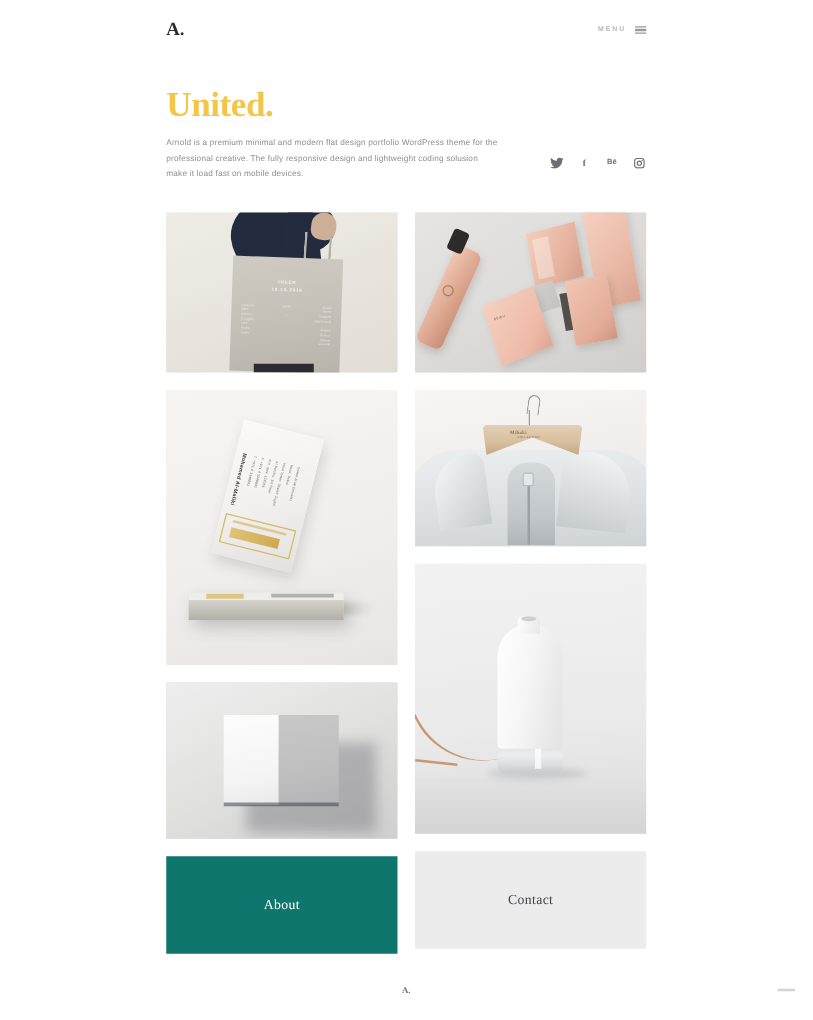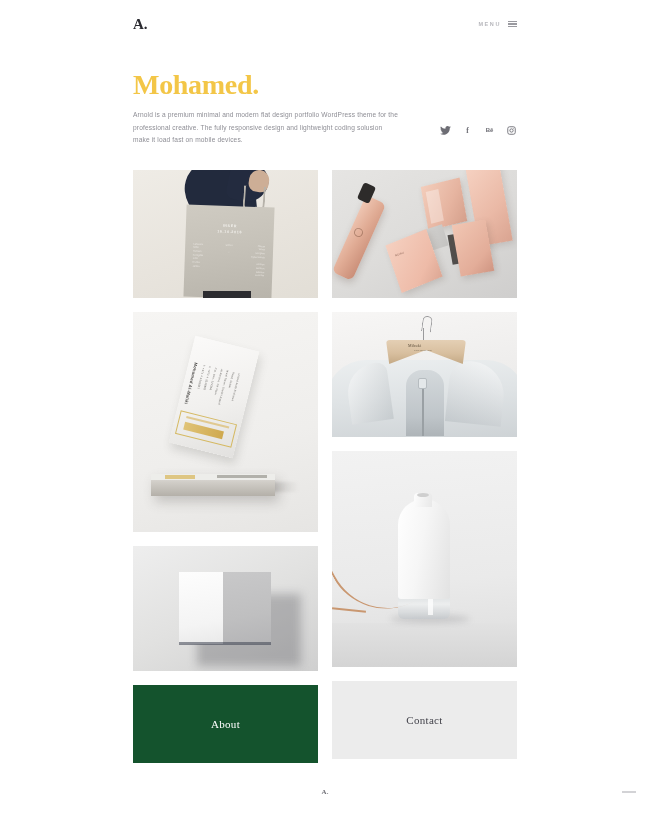--- a/index.html
+++ b/index.html
@@ -607,21 +607,21 @@
   }
 
   
   .panel {
     height: 78px;
     display: flex;
     align-items: center;
     justify-content: center;
     cursor: pointer;
   }
-  .panel-about { background: #14532d; justify-content: center; }
+  .panel-about { background: #0f766e; justify-content: center; }
   .panel-about .panel-label { color: #ffffff; }
   .panel-contact { background: #ececec; }
   .panel-contact .panel-label { color: #43434b; text-align: center; }
   .panel-label {
     font-family: "Liberation Serif", serif;
     font-size: 11px;
     letter-spacing: 0.3px;
   }
 
   
@@ -663,21 +663,21 @@
       <span class="menu-label">MENU</span>
       <span class="hamburger-icon">
         <span></span>
           <span></span>
           <span></span>
       </span>
     </div>
   </header>
 
   <section class="intro">
-    <h1 class="intro-title">Mohamed.</h1>
+    <h1 class="intro-title">United.</h1>
     <div class="intro-row">
       <p class="intro-text">Arnold is a premium minimal and modern flat design portfolio WordPress theme for the professional creative. The fully responsive design and lightweight coding solusion make it load fast on mobile devices.</p>
 
       <div class="social-list">
         <a class="social-link">
           <svg width="11" height="9" viewBox="0 0 24 20" fill="#6d6d74">
             <path d="M24 2.3a9.6 9.6 0 0 1-2.8.8A4.9 4.9 0 0 0 23.3.4a9.7 9.7 0 0 1-3.1 1.2A4.9 4.9 0 0 0 11.9 6 13.9 13.9 0 0 1 1.7.9 4.9 4.9 0 0 0 3.2 7.4 4.8 4.8 0 0 1 1 6.8v.1a4.9 4.9 0 0 0 3.9 4.8 4.9 4.9 0 0 1-2.2.1 4.9 4.9 0 0 0 4.6 3.4A9.9 9.9 0 0 1 0 17.3 13.9 13.9 0 0 0 7.5 19.5c9.1 0 14-7.5 14-14v-.7A9.9 9.9 0 0 0 24 2.3z"></path>
           </svg>
         </a>
         <a class="social-link">

